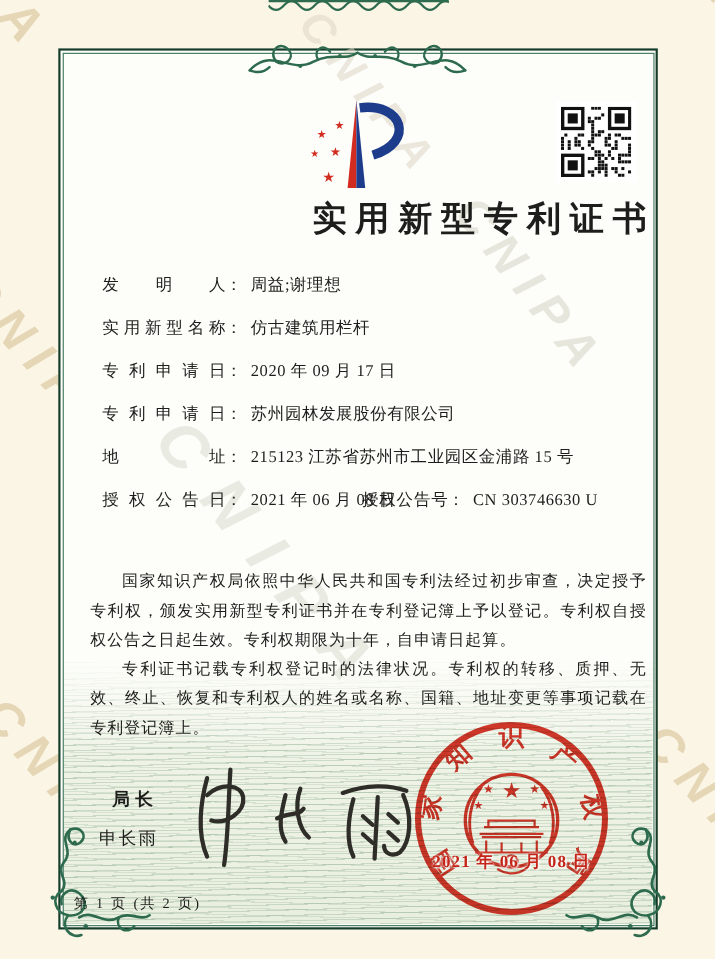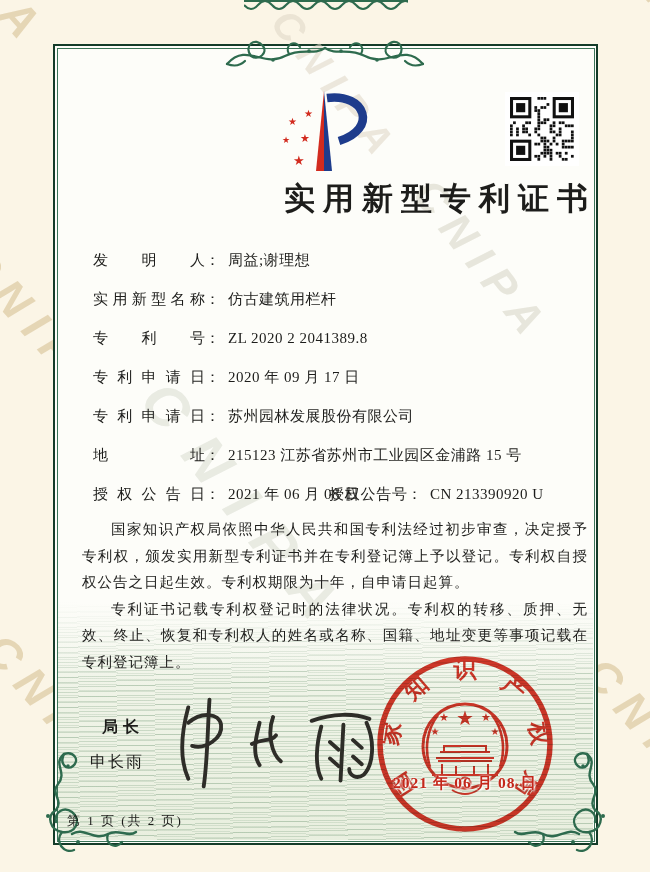--- a/index.html
+++ b/index.html
@@ -264,35 +264,32 @@
   <div class="title">实用新型专利证书</div>
 
   <div class="fields">
     <div class="row">
       <span class="flabel">发明人</span><span class="colon">：</span><span class="fvalue">周益;谢理想</span>
     </div>
     <div class="row">
       <span class="flabel">实用新型名称</span><span class="colon">：</span><span class="fvalue">仿古建筑用栏杆</span>
     </div>
     <div class="row">
-      <span class="flabel">专利号</span><span class="colon">：</span><span class="fvalue">ZL 2020 2 2041389.8</span>
-    </div>
-    <div class="row">
       <span class="flabel">专利申请日</span><span class="colon">：</span><span class="fvalue">2020 年 09 月 17 日</span>
     </div>
     <div class="row">
       <span class="flabel">专利申请日</span><span class="colon">：</span><span class="fvalue">苏州园林发展股份有限公司</span>
     </div>
     <div class="row">
       <span class="flabel">地址</span><span class="colon">：</span><span class="fvalue">215123 江苏省苏州市工业园区金浦路 15 号</span>
     </div>
     <div class="row">
       <span class="flabel">授权公告日</span><span class="colon">：</span><span class="fvalue">2021 年 06 月 08 日</span>
       <span class="pair2">
-        <span class="flabel">授权公告号</span><span class="colon">：</span><span class="fvalue">CN 213390920 U</span>
+        <span class="flabel">授权公告号</span><span class="colon">：</span><span class="fvalue">CN 303746630 U</span>
       </span>
     </div>
   </div>
 
   <div class="paras">
     <p>国家知识产权局依照中华人民共和国专利法经过初步审查，决定授予专利权，颁发实用新型专利证书并在专利登记簿上予以登记。专利权自授权公告之日起生效。专利权期限为十年，自申请日起算。</p>
     <p>专利证书记载专利权登记时的法律状况。专利权的转移、质押、无效、终止、恢复和专利权人的姓名或名称、国籍、地址变更等事项记载在专利登记簿上。</p>
   </div>
 
   <div class="sig-role">局长</div>

